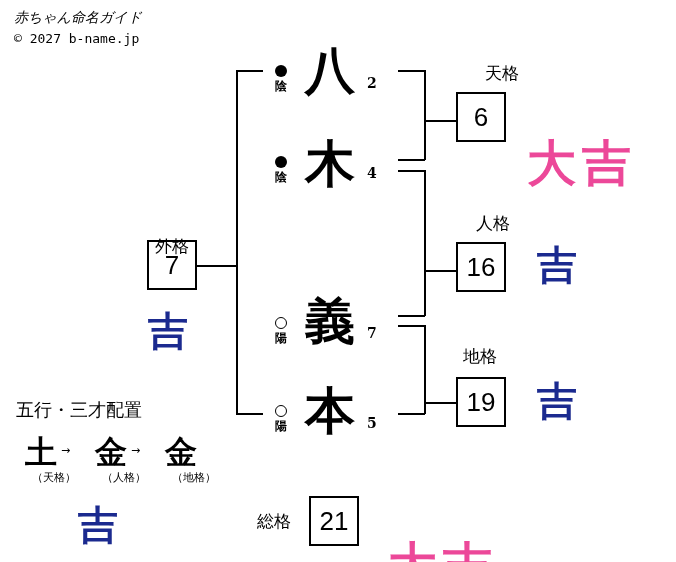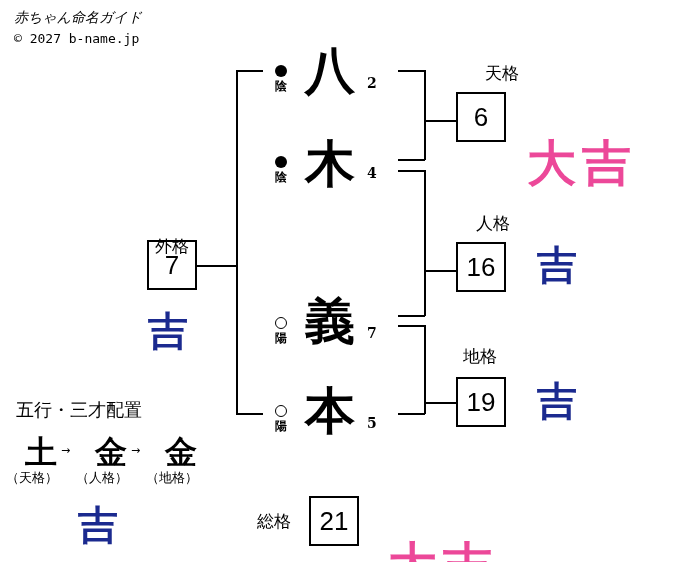--- a/index.html
+++ b/index.html
@@ -24,21 +24,21 @@
   .kaku-box { border: 2px solid #000; box-sizing: border-box; width: 50px; height: 50px;
               display: flex; align-items: center; justify-content: center;
               font-size: 26px; font-family: "Liberation Sans", sans-serif; }
   .fortune { font-family: "DejaVu Serif", "Liberation Serif", serif; font-weight: bold;
              letter-spacing: 6px; }
   .fortune.great { color: #ec4899; font-size: 49px; line-height: 50px; margin-top: 46px; }
   .fortune.good { color: #1b2a8f; font-size: 40px; line-height: 46px; }
   .gogyo-title { left: 16px; top: 398px; font-size: 18px; line-height: 24px; }
   .gogyo-el { font-family: "DejaVu Serif", "Liberation Serif", serif; font-size: 32px;
               font-weight: bold; line-height: 36px; width: 60px; text-align: center; }
-  .gogyo-sub { font-size: 13px; line-height: 16px; width: 70px; text-align: left; }
+  .gogyo-sub { font-size: 11px; line-height: 16px; width: 70px; text-align: right; }
   .arrow { font-size: 11px; }
 </style>
 </head>
 <body>
 
 <div class="abs hdr-title">赤ちゃん命名ガイド</div>
 <div class="abs hdr-copy">© 2027 b-name.jp</div>
 
 <div class="line" style="left:236px; top:70px; width:1.5px; height:344px;"></div>
 <div class="line" style="left:236px; top:70px; width:27px; height:1.5px;"></div>

